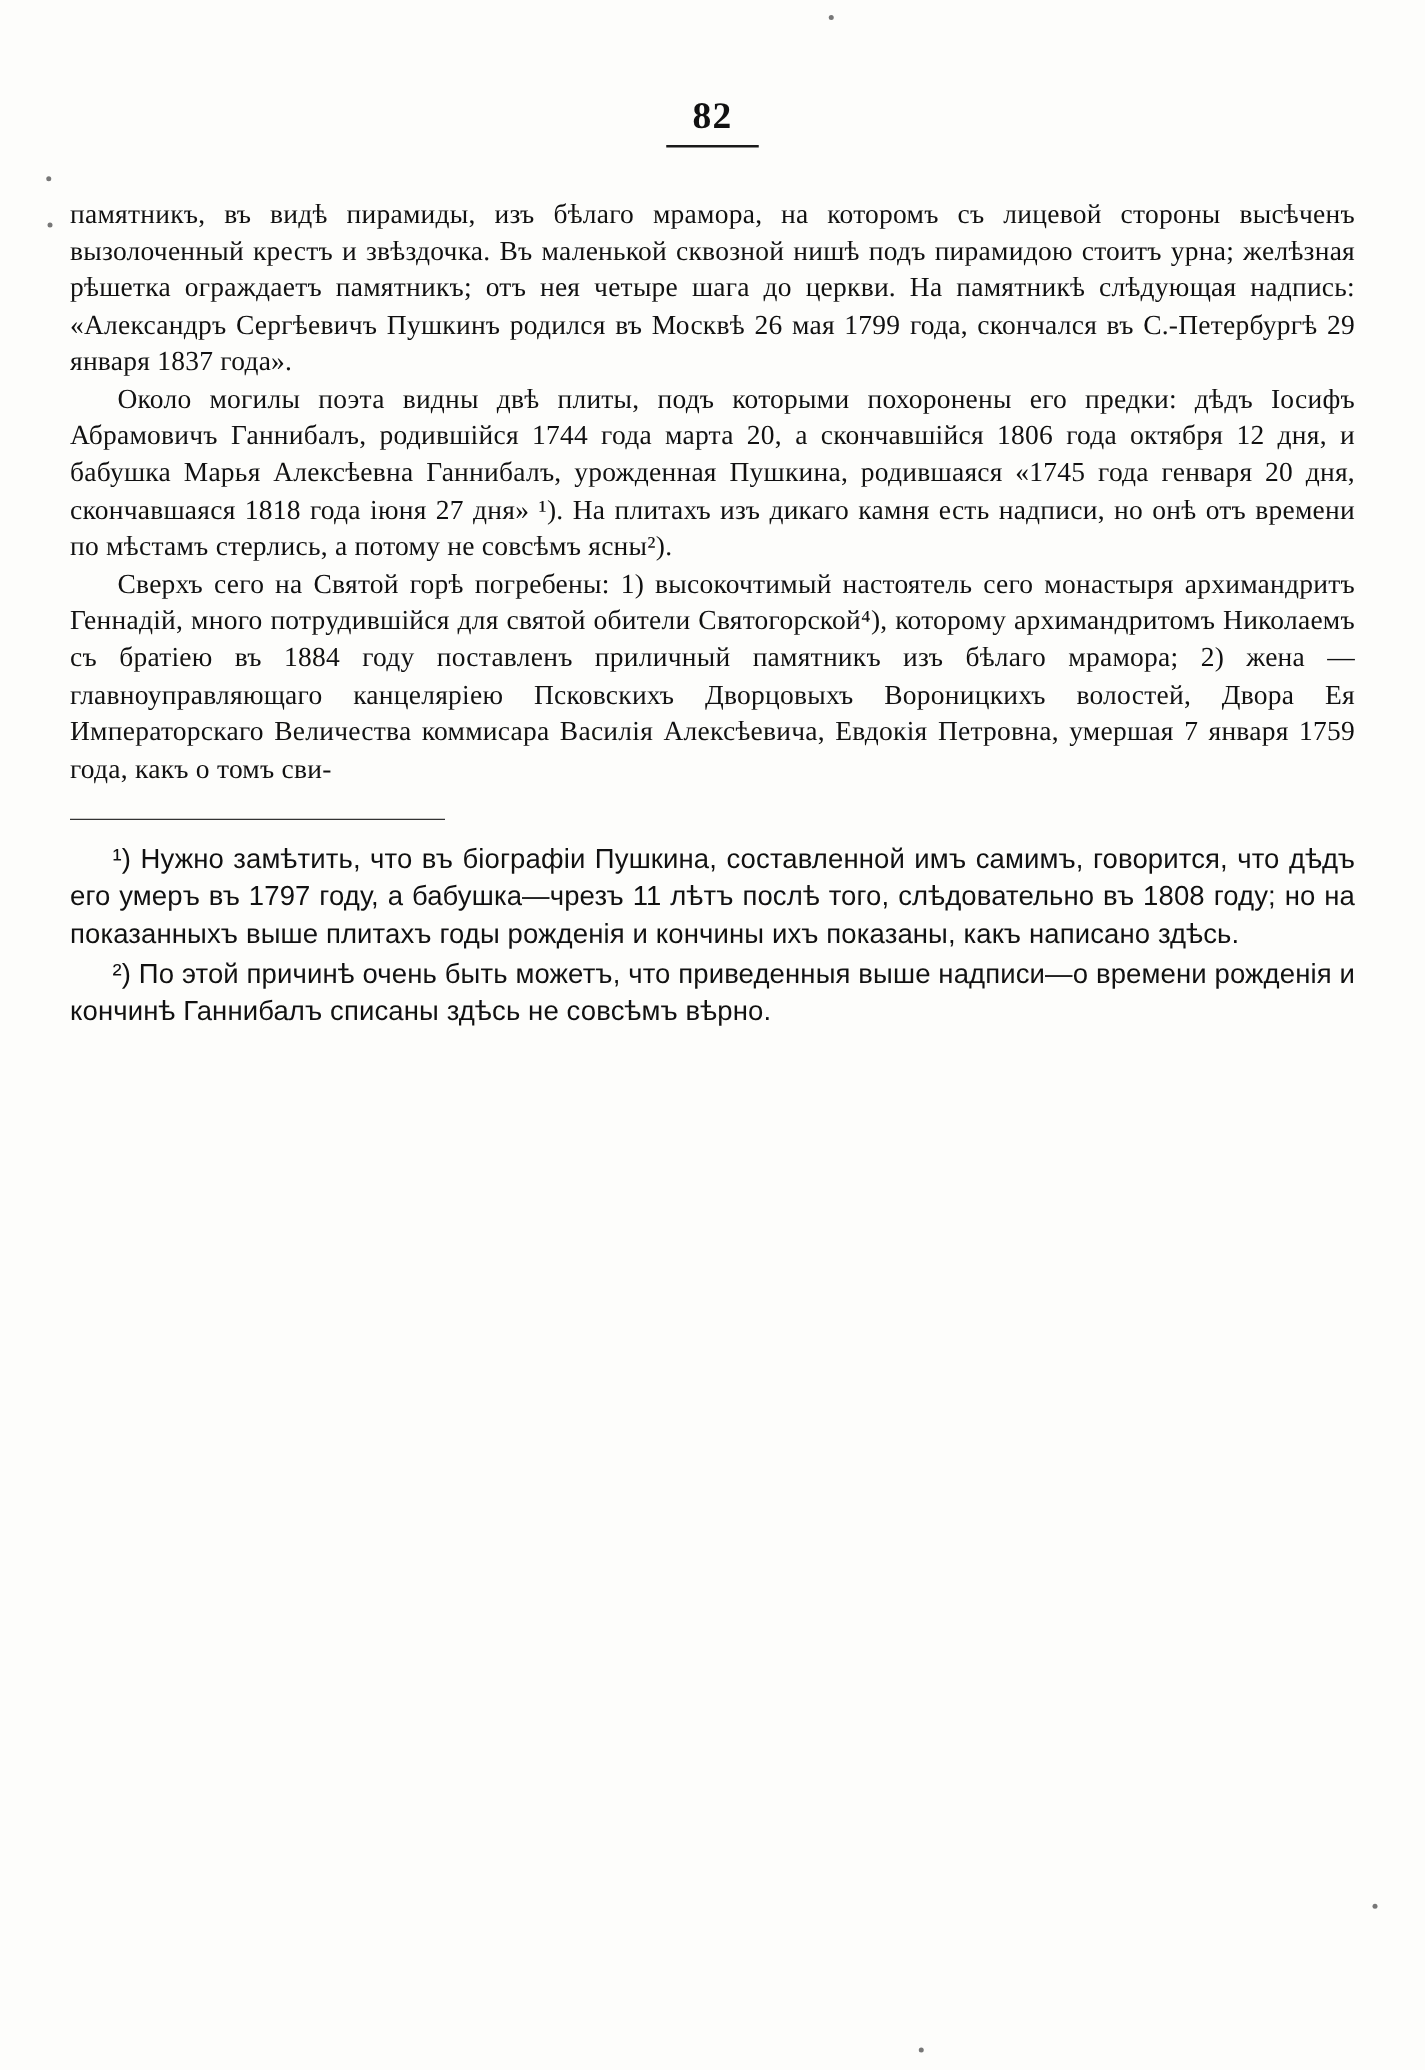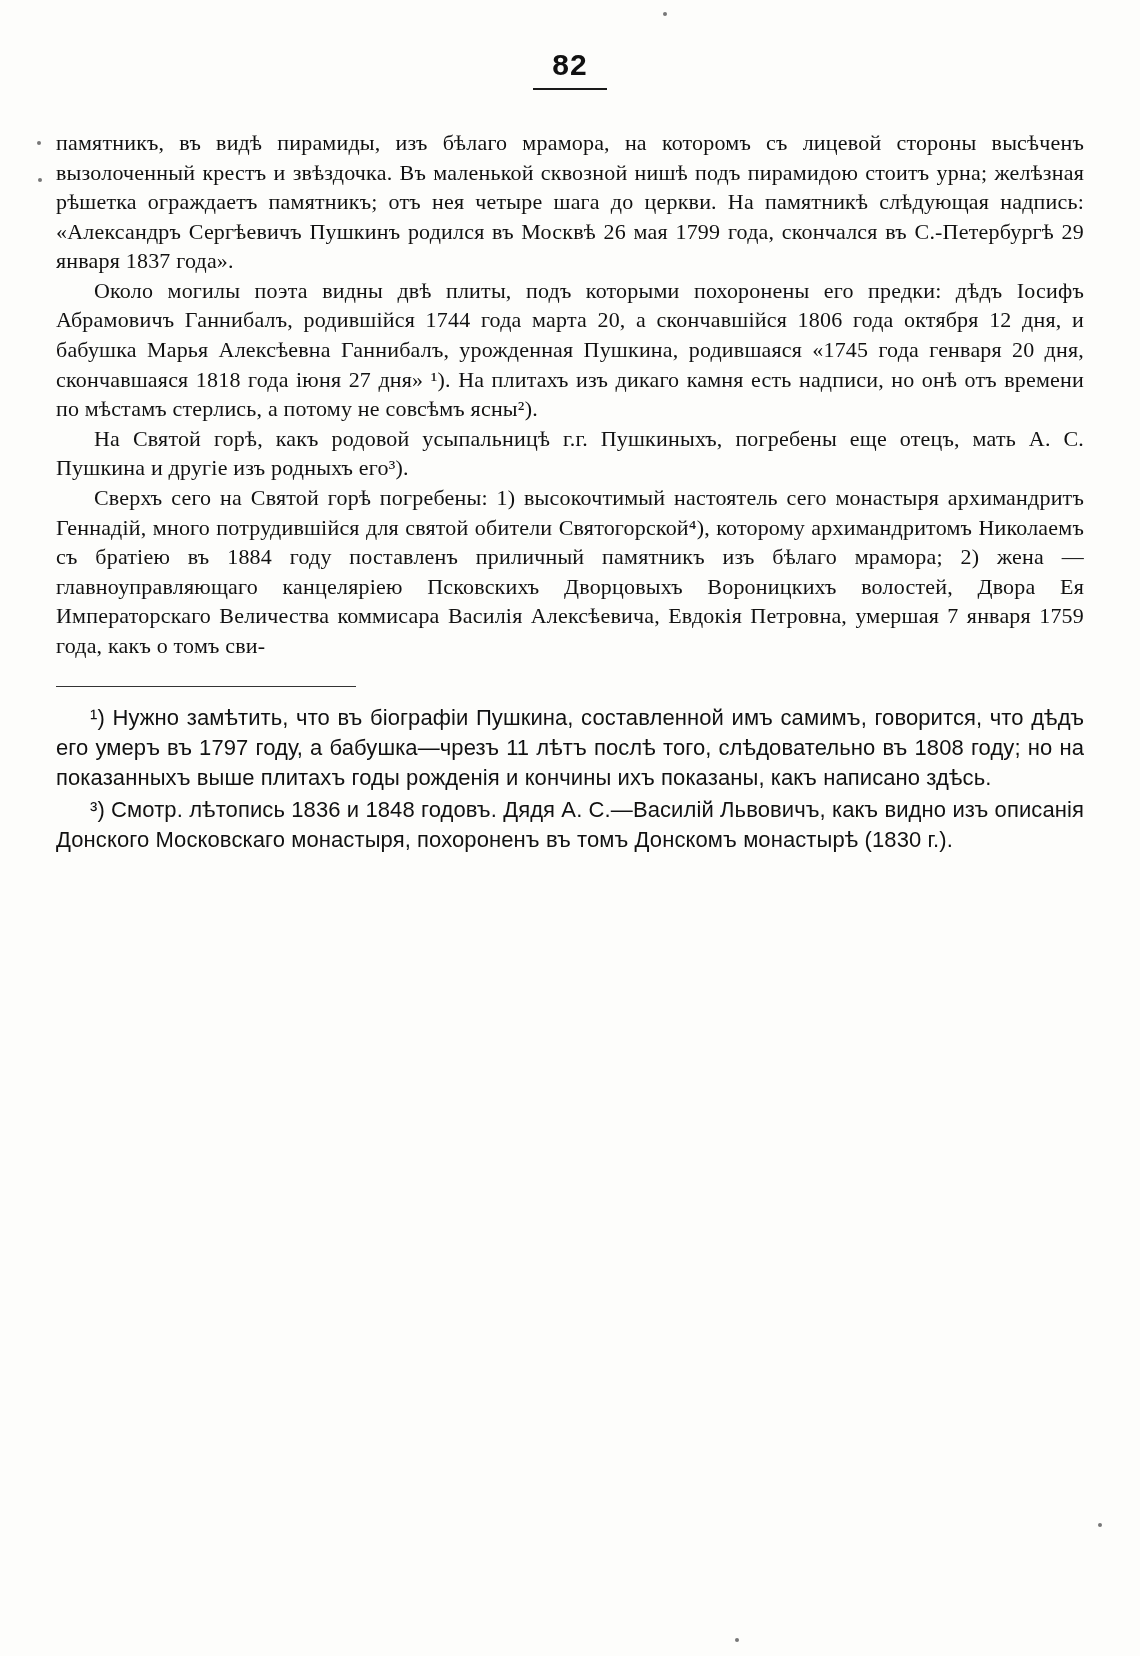--- a/index.html
+++ b/index.html
@@ -21,22 +21,22 @@
     box-sizing: border-box;
     padding: 0;
     background: #fdfdfb;
   }
   .page-number {
     text-align: center;
     font-size: 30px;
     font-weight: bold;
     letter-spacing: 1px;
     margin: 0;
-    padding-top: 48px;
-    font-family: Liberation Sans, sans-serif;
+    padding-top: 76px;
+    font-family: Liberation Serif, serif;
   }
   .page-number-rule {
     width: 74px;
     height: 2px;
     background: #1a1a1a;
     margin: 6px auto 0 auto;
   }
   .body-block {
     margin: 38px 56px 0 56px;
     font-size: 22px;
@@ -96,24 +96,23 @@
   <span class="marginal-dot dot-c"></span>
   <span class="marginal-dot dot-d"></span>
   <span class="marginal-dot dot-e"></span>
 
   <div class="page-number">82</div>
   <div class="page-number-rule"></div>
 
   <div class="body-block">
     <p class="first">памятникъ, въ видѣ пирамиды, изъ бѣлаго мрамора, на которомъ съ лицевой стороны высѣченъ вызолоченный крестъ и звѣздочка. Въ маленькой сквозной нишѣ подъ пирамидою стоитъ урна; желѣзная рѣшетка ограждаетъ памятникъ; отъ нея четыре шага до церкви. На памятникѣ слѣдующая надпись: «Александръ Сергѣевичъ Пушкинъ родился въ Москвѣ 26 мая 1799 года, скончался въ С.-Петербургѣ 29 января 1837 года».</p>
     <p>Около могилы поэта видны двѣ плиты, подъ которыми похоронены его предки: дѣдъ Іосифъ Абрамовичъ Ганнибалъ, родившійся 1744 года марта 20, а скончавшійся 1806 года октября 12 дня, и бабушка Марья Алексѣевна Ганнибалъ, урожденная Пушкина, родившаяся «1745 года генваря 20 дня, скончавшаяся 1818 года іюня 27 дня» ¹). На плитахъ изъ дикаго камня есть надписи, но онѣ отъ времени по мѣстамъ стерлись, а потому не совсѣмъ ясны²).</p>
-    <p>На Святой горѣ, какъ родовой усыпальницѣ г.г. Пушкиныхъ, погребены еще отецъ, мать А. С. Пушкина и другіе изъ родныхъ его³).</p>
     <p>Сверхъ сего на Святой горѣ погребены: 1) высокочтимый настоятель сего монастыря архимандритъ Геннадій, много потрудившійся для святой обители Святогорской⁴), которому архимандритомъ Николаемъ съ братіею въ 1884 году поставленъ приличный памятникъ изъ бѣлаго мрамора; 2) жена — главноуправляющаго канцеляріею Псковскихъ Дворцовыхъ Вороницкихъ волостей, Двора Ея Императорскаго Величества коммисара Василія Алексѣевича, Евдокія Петровна, умершая 7 января 1759 года, какъ о томъ сви-</p>
   </div>
 
   <div class="footnote-rule"></div>
 
   <div class="footnotes">
     <p>¹) Нужно замѣтить, что въ біографіи Пушкина, составленной имъ самимъ, говорится, что дѣдъ его умеръ въ 1797 году, а бабушка—чрезъ 11 лѣтъ послѣ того, слѣдовательно въ 1808 году; но на показанныхъ выше плитахъ годы рожденія и кончины ихъ показаны, какъ написано здѣсь.</p>
-    <p>³) Смотр. лѣтопись 1836 и 1848 годовъ. Дядя А. С.—Василій Львовичъ, какъ видно изъ описанія Донского Московскаго монастыря, похороненъ въ томъ Донскомъ монастырѣ (1830 г.).</p>
+    <p>²) По этой причинѣ очень быть можетъ, что приведенныя выше надписи—о времени рожденія и кончинѣ Ганнибалъ списаны здѣсь не совсѣмъ вѣрно.</p>
   </div>
 
 </div>
 
 </body></html>

